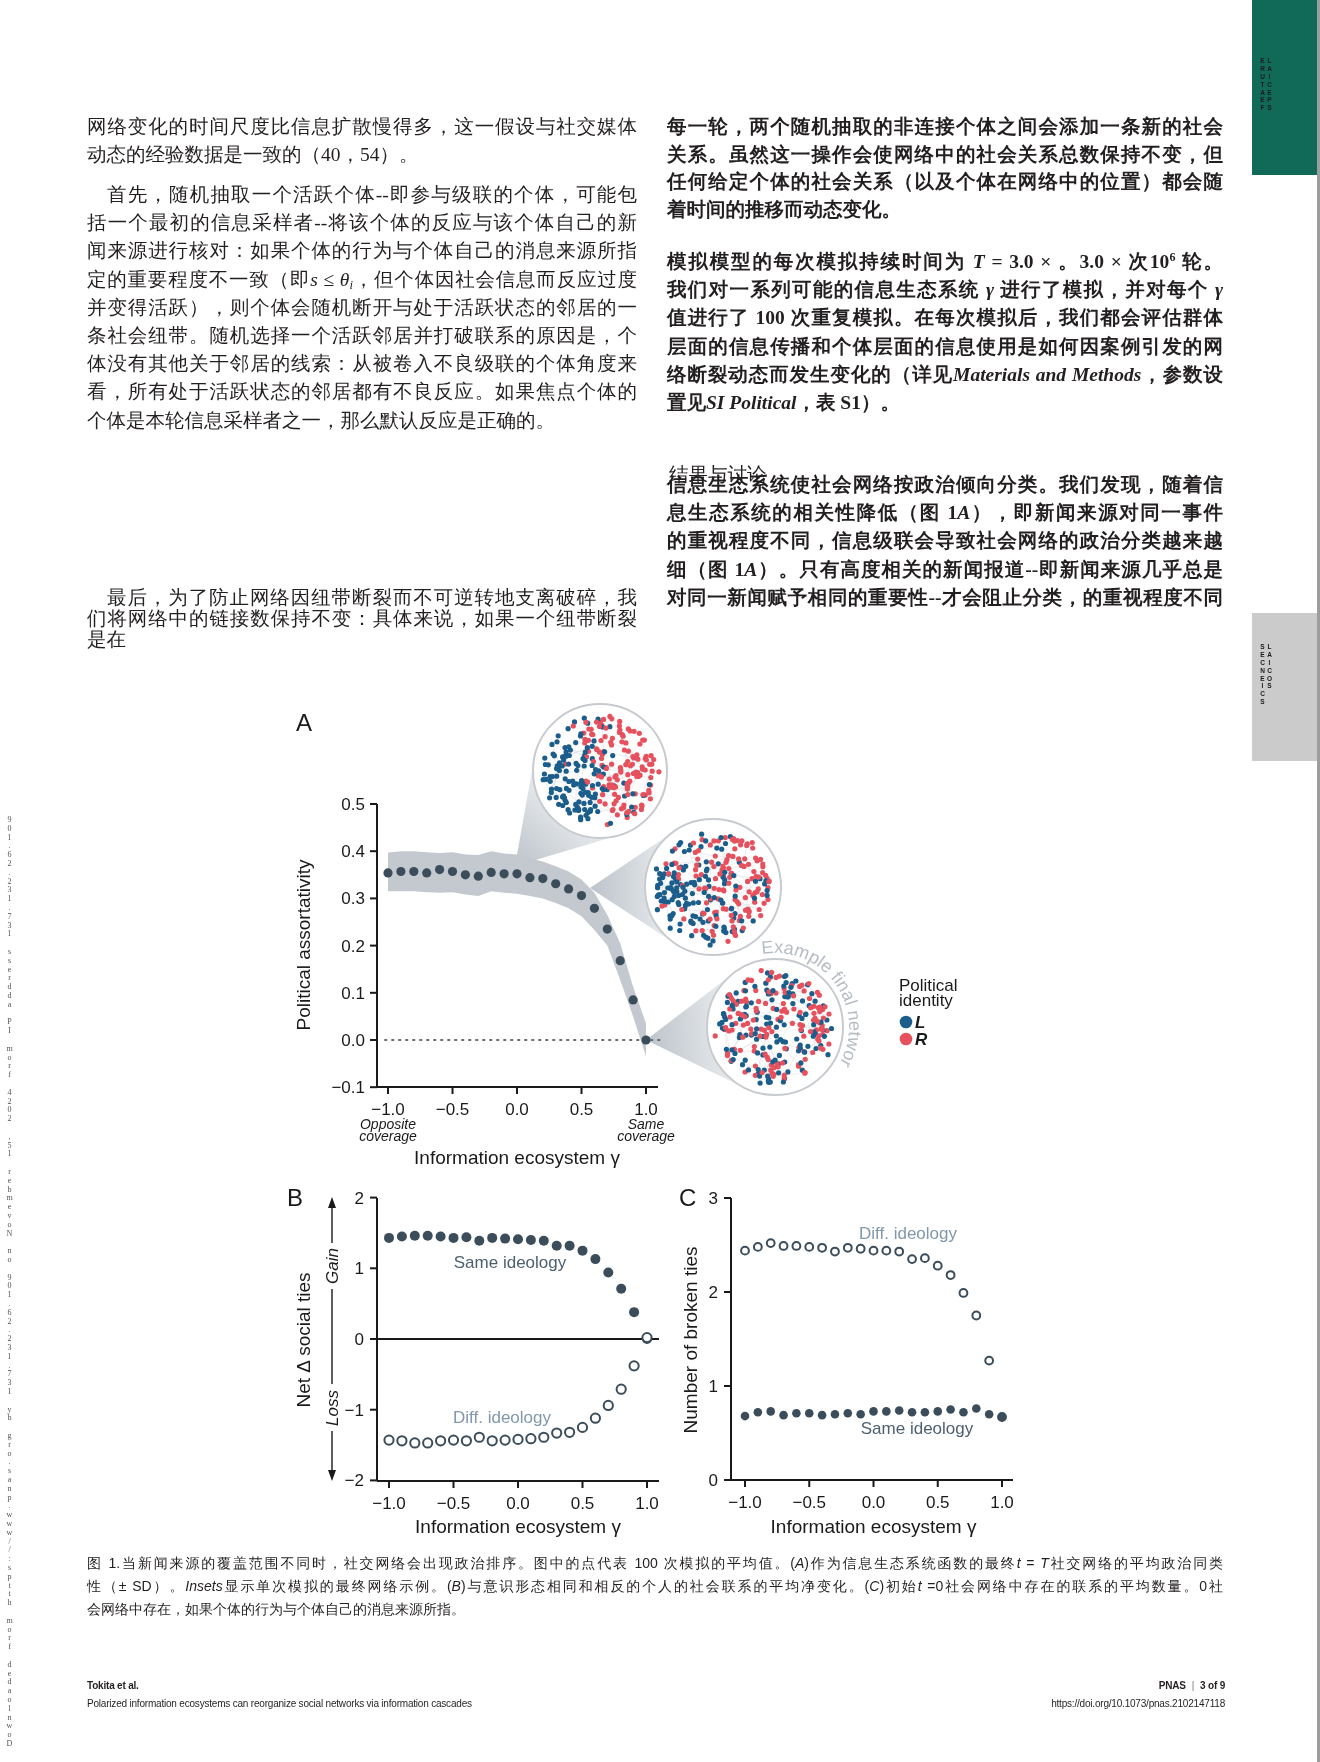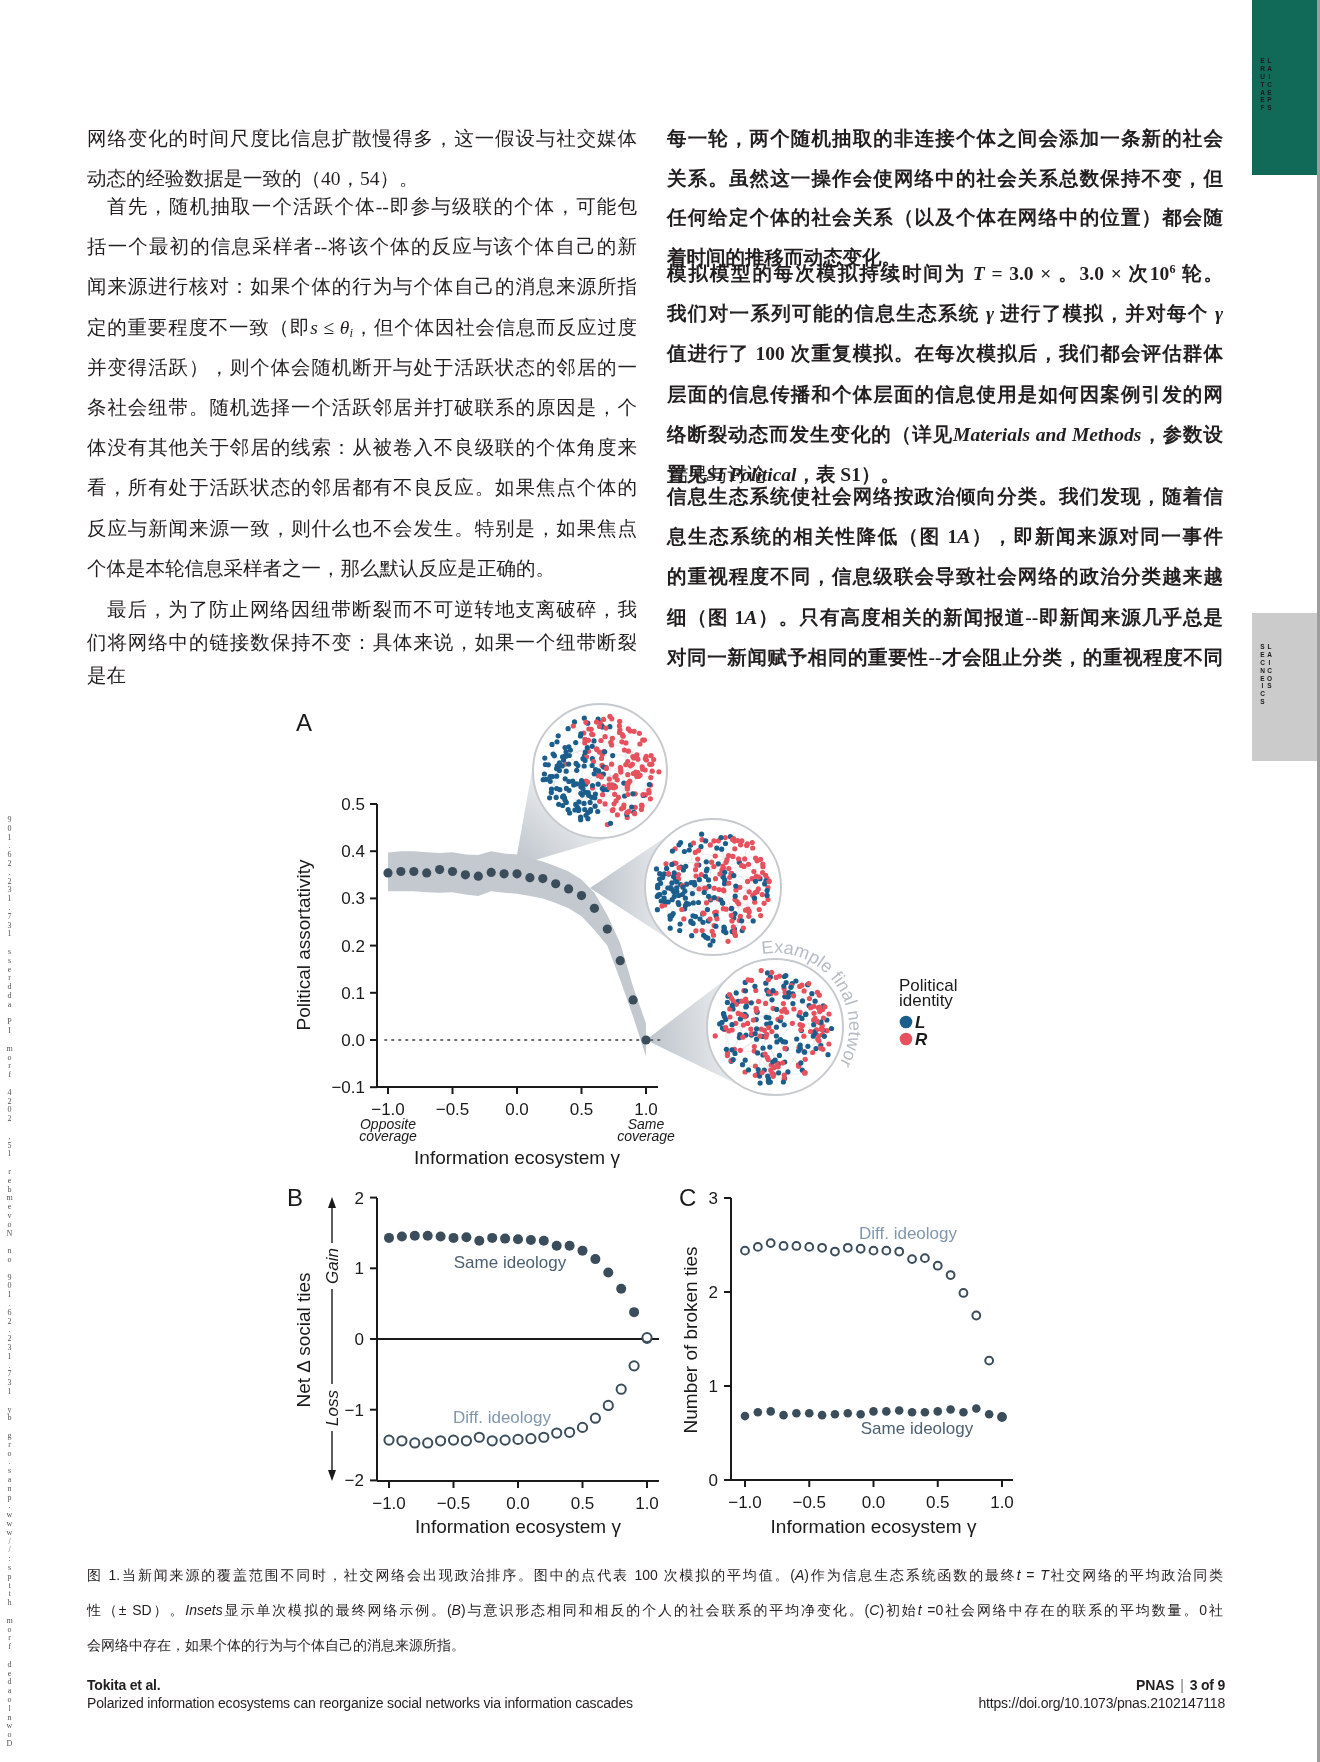--- a/index.html
+++ b/index.html
@@ -1,21 +1,21 @@
 <!DOCTYPE html>
 <html><head>
 <meta charset="utf-8">
 <style>
   html, body { margin:0; padding:0; background:#ffffff; }
   #page { position:relative; width:1320px; height:1762px; background:#ffffff; overflow:hidden;
           font-family:"Liberation Serif","DejaVu Serif",serif; color:#231f20; }
   .para { position:absolute; font-size:19.5px; }
   .para.left { left:87px; width:550px; }
   .para.right { left:667px; width:556px;font-weight:bold; }
-  .ln { white-space:nowrap; text-align:justify; text-align-last:justify;margin-top:12px; }
+  .ln { white-space:nowrap; text-align:justify; text-align-last:justify; }
   .ln.last { text-align-last:left; }
   .ln.indent { padding-left:20px; }
   .ln sup { font-size:0.62em; vertical-align:0.6em; line-height:0; }
   .ln sub { font-size:0.65em; vertical-align:-0.25em; line-height:0; }
   .lh28 .ln { height:28.2px; line-height:28.2px; }
   .lh27 .ln { height:27.5px; line-height:27.5px; }
   .lh21 .ln { height:20.8px; line-height:20.8px; }
   .heading { position:absolute; left:669px; top:442px; font-size:19.5px; line-height:28px;margin-top:19px; }
   .caption { position:absolute; left:87px; top:1552px; width:1136px;
              font-family:"Liberation Sans","DejaVu Sans",sans-serif; font-size:14px; color:#231f20; }
@@ -23,21 +23,21 @@
   .tab { position:absolute; left:1252px; width:65px; }
   .tab span { position:absolute; left:7px; writing-mode:vertical-lr; text-orientation:upright;
               font-family:"Liberation Sans","DejaVu Sans",sans-serif; font-weight:bold;
               font-size:6.5px; letter-spacing:0.9px; color:#1a1a1a; }
   .edge-line { position:absolute; left:1317px; top:0; width:3px; height:1762px; background:#9d9d9d; }
   .watermark { position:absolute; left:5px; top:815px; writing-mode:vertical-lr; text-orientation:upright;
                font-family:"Liberation Serif","DejaVu Serif",serif; font-size:8px; letter-spacing:-0.2px;
                color:#555555; white-space:pre; }
   #figure-svg { position:absolute; left:0; top:0; }
   .footer { position:absolute; top:1677px; font-family:"Liberation Sans","DejaVu Sans",sans-serif;
-            font-size:14px; line-height:17.5px; color:#231f20; letter-spacing:-0.2px; }
+            font-size:10px; line-height:17.5px; color:#231f20; letter-spacing:-0.2px; }
   .footer.left-f { left:87px; }
   .footer.right-f { right:95px; text-align:right; }
   .bold { font-weight:bold; }
   .sep { color:#777; padding:0 6px; font-weight:normal; }
 </style>
 </head>
 <body>
 
 <div id="page">
 
@@ -58,21 +58,20 @@
       </div>
     <div class="para left lh28" style="top:181px;">
         <div class="ln indent">首先，随机抽取一个活跃个体--即参与级联的个体，可能包</div>
         <div class="ln">括一个最初的信息采样者--将该个体的反应与该个体自己的新</div>
         <div class="ln">闻来源进行核对：如果个体的行为与个体自己的消息来源所指</div>
         <div class="ln">定的重要程度不一致（即<span style="font-style: italic;">s</span> ≤ <span style="font-style: italic;">θ</span><sub style="font-style: italic;">i</sub>，但个体因社会信息而反应过度</div>
         <div class="ln">并变得活跃），则个体会随机断开与处于活跃状态的邻居的一</div>
         <div class="ln">条社会纽带。随机选择一个活跃邻居并打破联系的原因是，个</div>
         <div class="ln">体没有其他关于邻居的线索：从被卷入不良级联的个体角度来</div>
         <div class="ln">看，所有处于活跃状态的邻居都有不良反应。如果焦点个体的</div>
-        <div class="ln">反应与新闻来源一致，则什么也不会发生。特别是，如果焦点</div>
         <div class="ln last">个体是本轮信息采样者之一，那么默认反应是正确的。</div>
       </div>
     <div class="para left lh21" style="top:588px;">
         <div class="ln indent">最后，为了防止网络因纽带断裂而不可逆转地支离破碎，我</div>
         <div class="ln">们将网络中的链接数保持不变：具体来说，如果一个纽带断裂</div>
         <div class="ln last">是在</div>
       </div>
   </div>
 
   <div>

